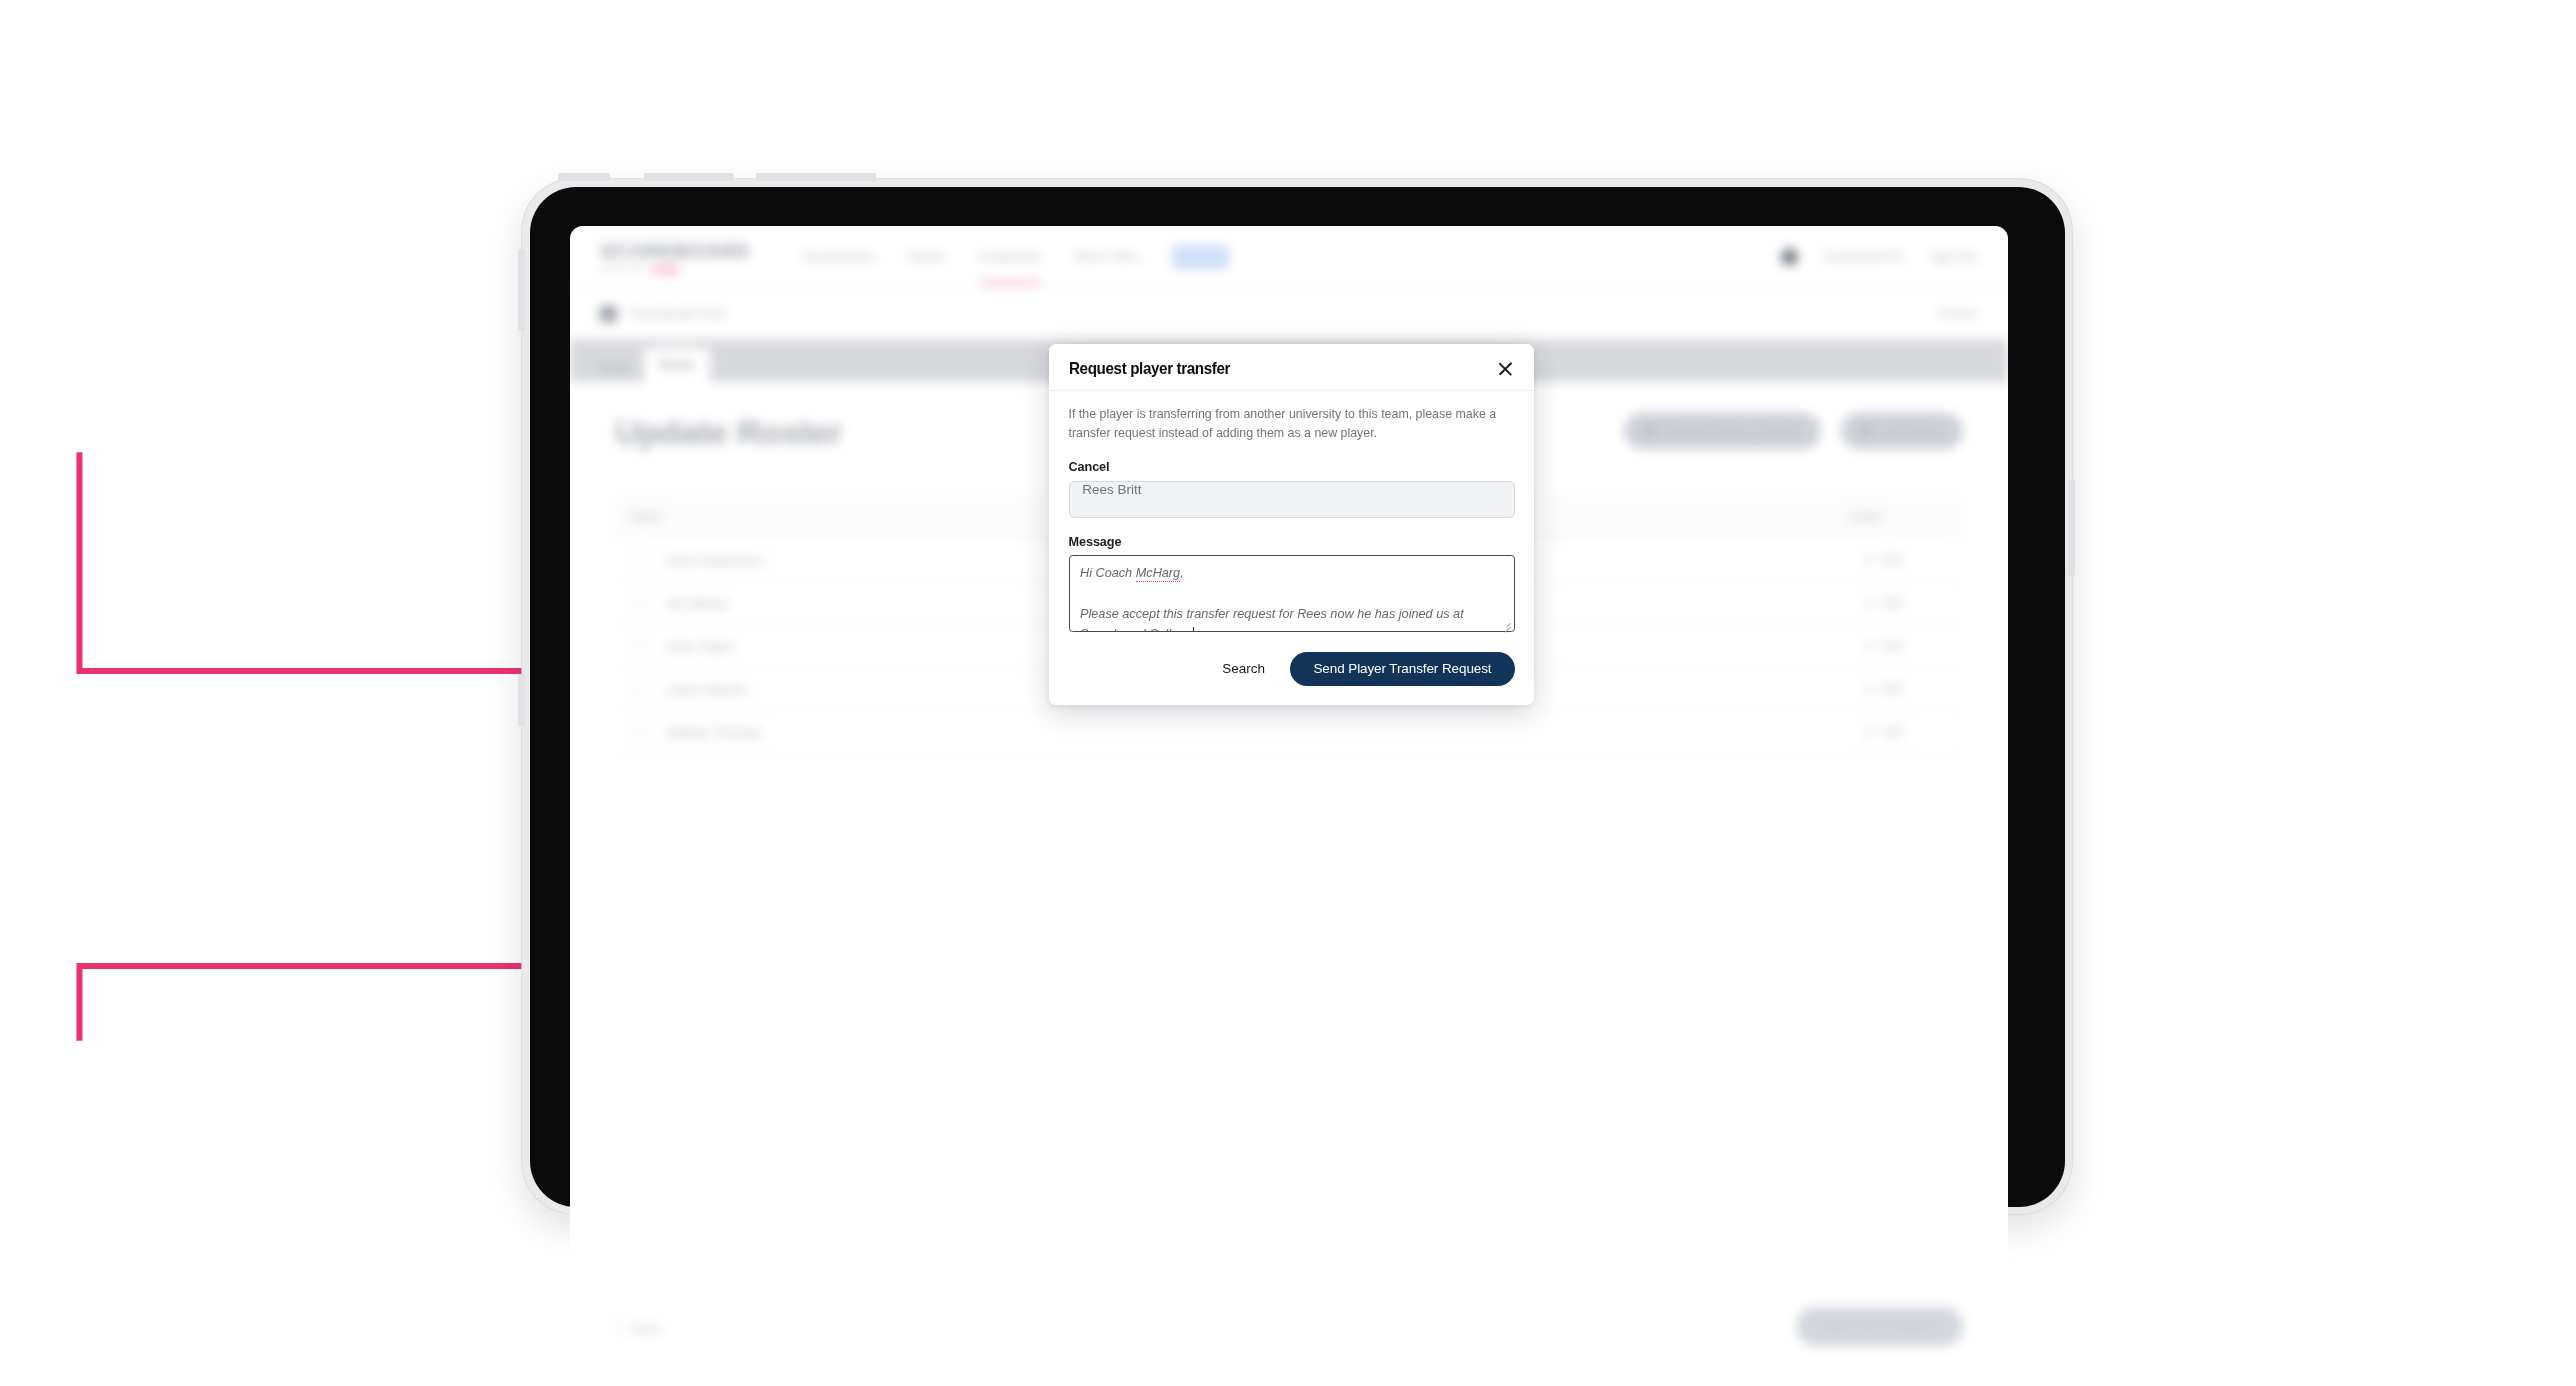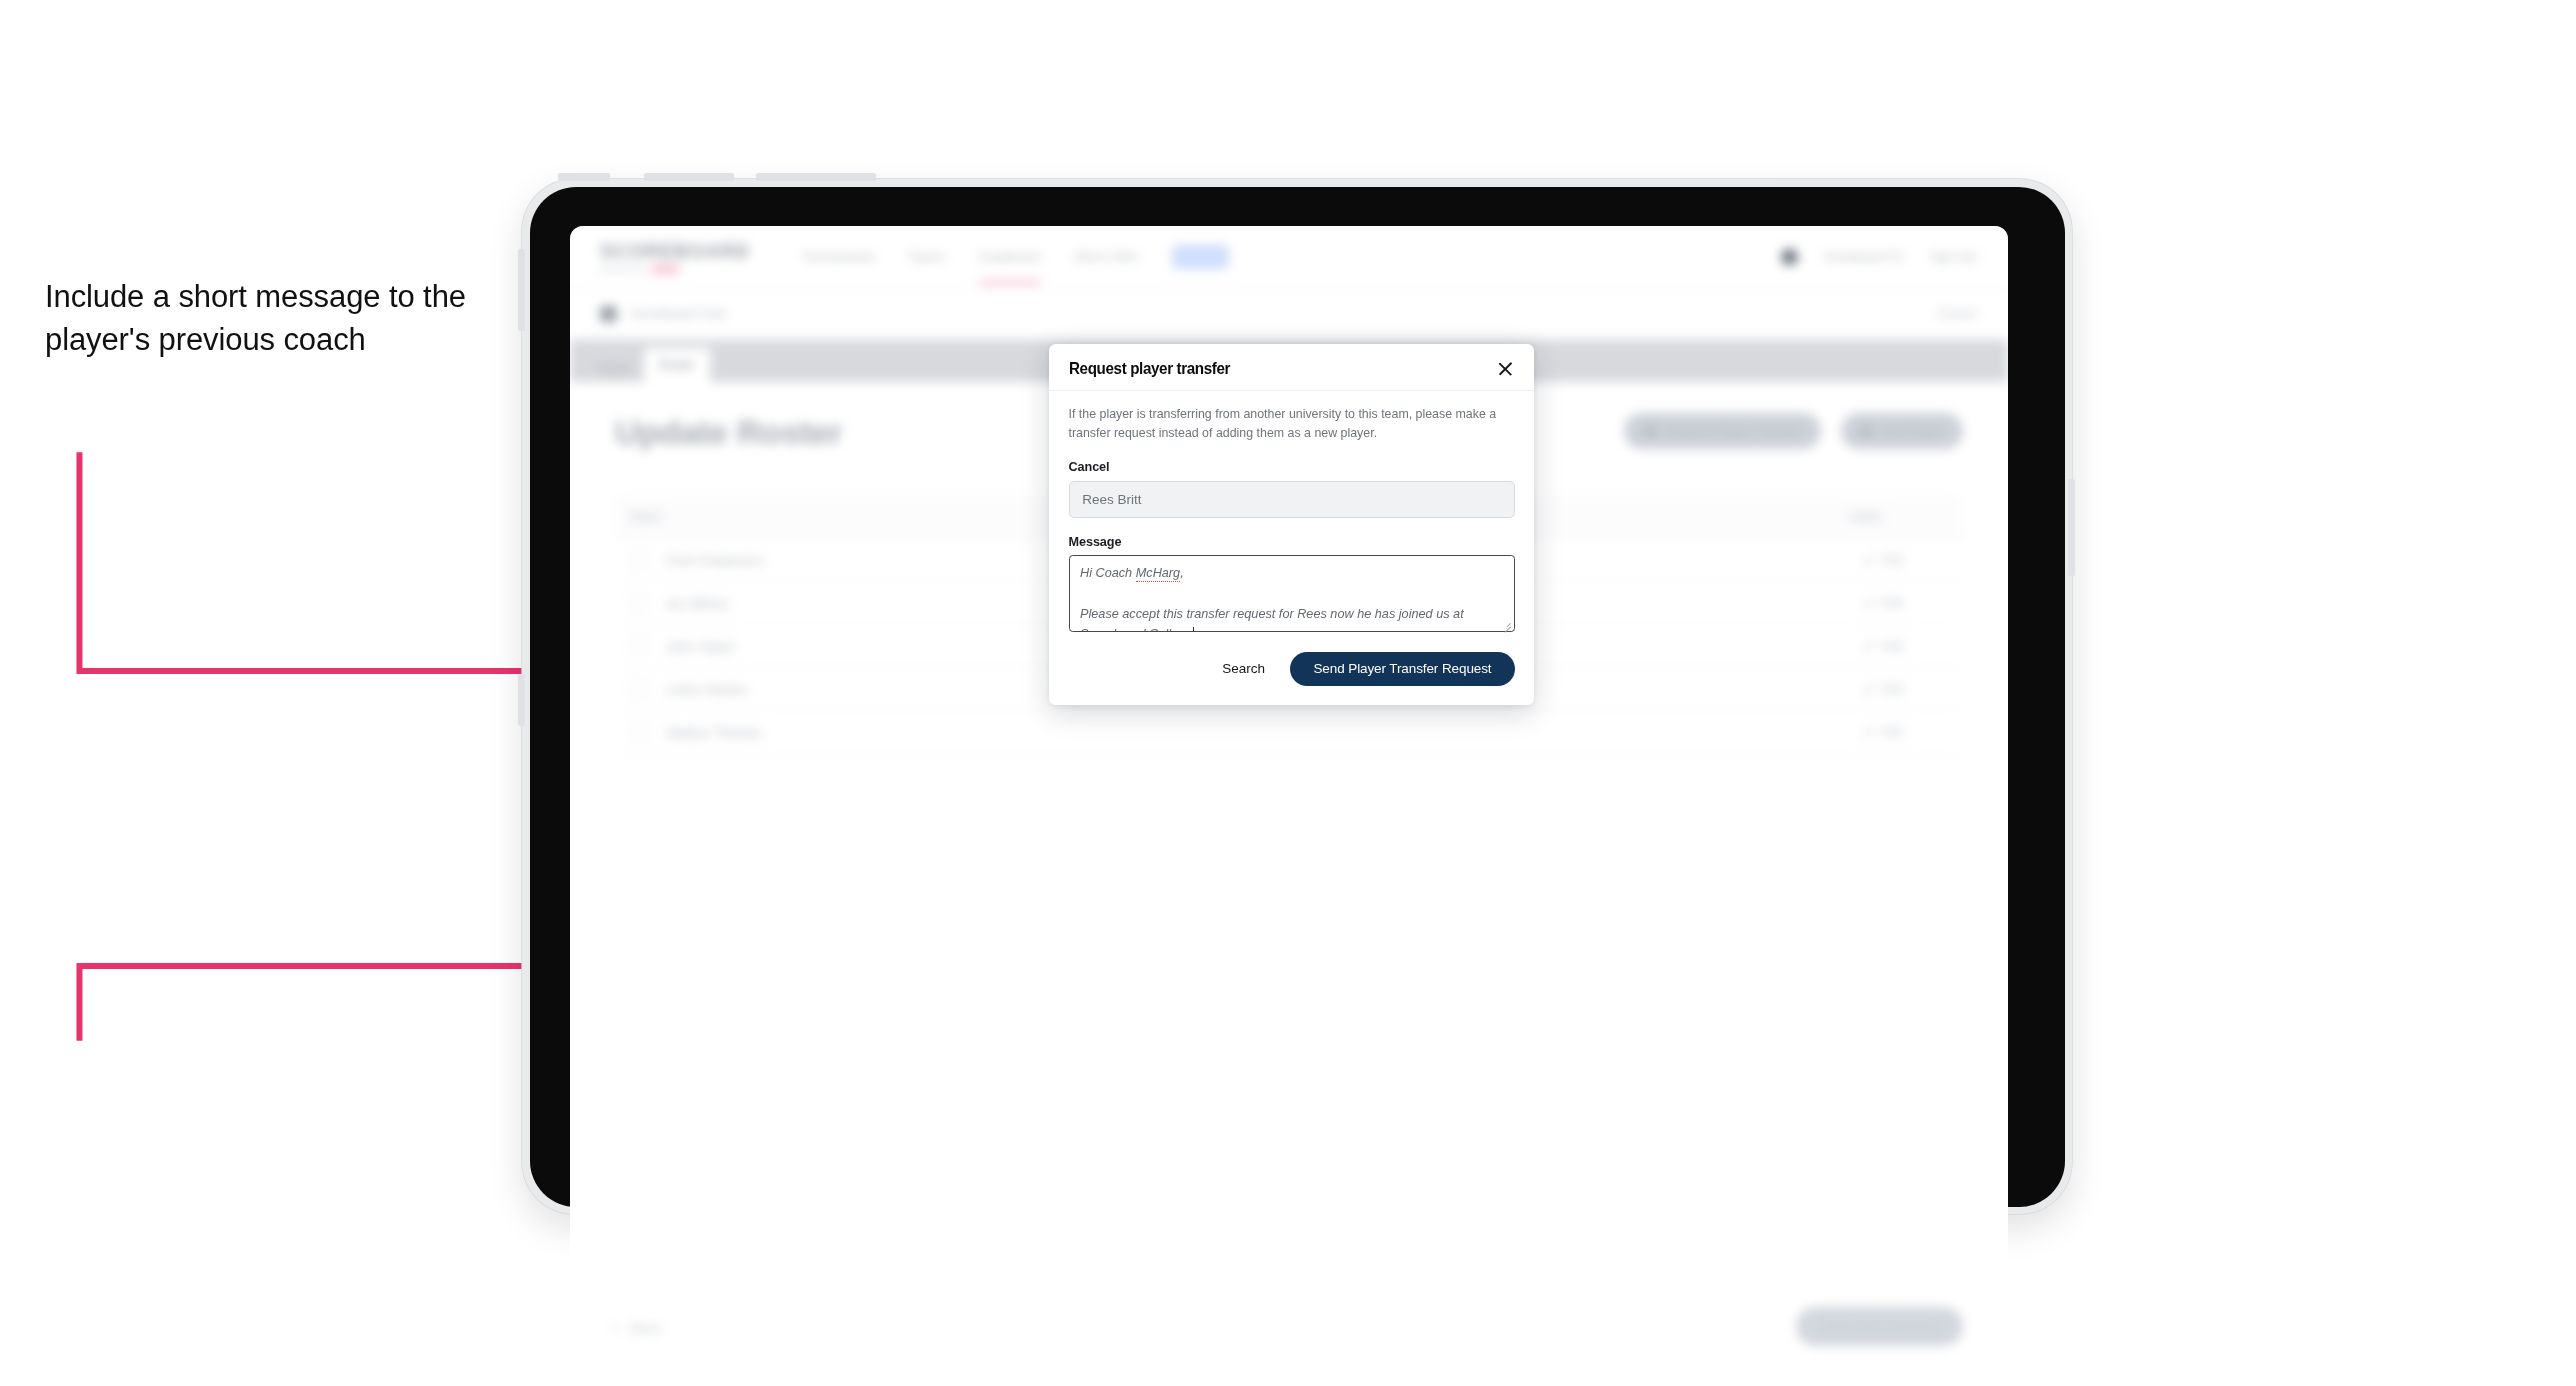--- a/index.html
+++ b/index.html
@@ -195,21 +195,21 @@
   #modal-desc {
     font-size: 12.4px; line-height: 1.54; color: #6f747b; max-width: 449px;
   }
   .field-label {
     margin-top: 17px; margin-bottom: 6.7px;
     font-size: 12.7px; font-weight: bold; color: #1b1d21; letter-spacing: -0.1px;
   }
   #player-input {
     width: 100%; height: 37px;
     background: #f1f2f4; border: 0.7px solid #d7dadf; border-radius: 5.2px;
-    display: flex; align-items: center; padding: 0 12.7px;
+    display: flex; padding: 0 12.7px;
     font-size: 13.5px; color: #6e737a;
   }
   #message-wrap { position: relative; font-style: italic; }
   #message-box {
     width: 100%; height: 77px;
     background: #ffffff; border: 1.2px solid #45484e; border-radius: 3.7px;
     padding: 6.7px 10.5px 0 10.5px;
     font-size: 12.7px; line-height: 1.6; color: #63686f;
     overflow: hidden;
   }
@@ -247,21 +247,20 @@
     font-family: "Liberation Sans", sans-serif;
     letter-spacing: -0.1px;
   }
 </style>
 </head>
 <body>
 
 <div id="stage">
 
 
-  <div class="anno" id="anno-message">Include a short message to the player's previous coach</div>
 
 
   <svg class="arrows" viewBox="0 0 3440 1851" xmlns="http://www.w3.org/2000/svg">
     <g fill="none" stroke="#E8336B" stroke-width="8" stroke-linecap="butt" stroke-linejoin="miter">
 
       <path d="M 106 604 L 106 896 L 1362 896"></path>
       <path d="M 1320 866 L 1360 896 L 1320 926" stroke-width="9" stroke-linecap="round" stroke-linejoin="round"></path>
 
       <path d="M 106 1390 L 106 1290 L 1880 1290 L 1880 1180"></path>
       <path d="M 1850 1218 L 1880 1178 L 1910 1218" stroke-width="9" stroke-linecap="round" stroke-linejoin="round"></path>

